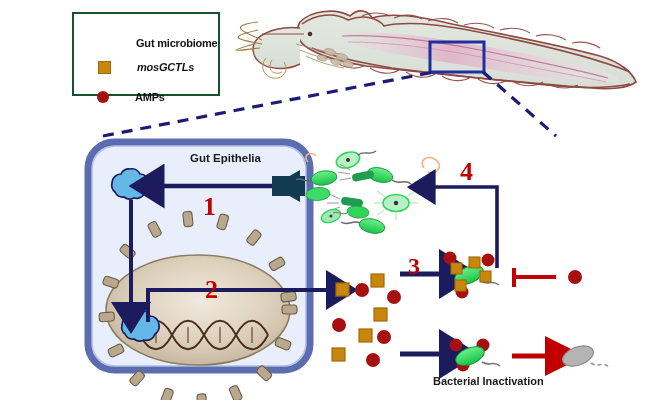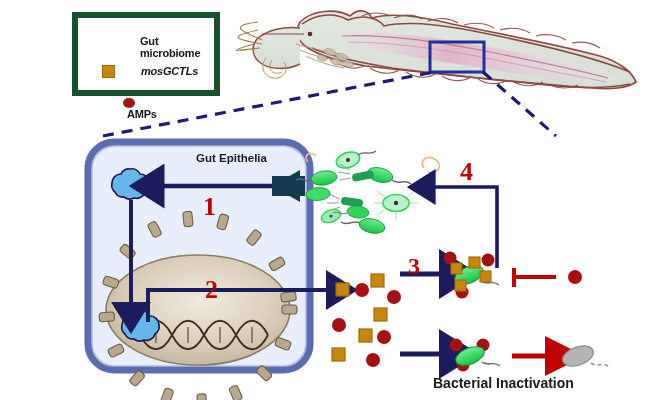--- a/index.html
+++ b/index.html
@@ -4,21 +4,21 @@
 <style>
   html,body{margin:0;padding:0;background:#ffffff;}
   body{width:650px;height:400px;overflow:hidden;
        font-family:"Liberation Sans","DejaVu Sans",sans-serif;}
   #stage{position:relative;width:650px;height:400px;background:#fff;}
   #stage > svg{position:absolute;left:0;top:0;}
   .lbl{position:absolute;font-weight:bold;color:#1a1a1a;white-space:nowrap;}
   .num{position:absolute;font-weight:bold;color:#c00000;
        font-family:"Liberation Serif","DejaVu Serif",serif;}
   .legend-box{position:absolute;left:72px;top:12px;width:148px;height:84px;
-              border:6px solid #14532d;background:#ffffff;box-sizing:border-box;}
+              border:2px solid #14532d;background:#ffffff;box-sizing:border-box;}
   .legend-row{position:absolute;display:flex;align-items:center;height:22px;}
   .legend-text{font-size:11px;font-weight:bold;color:#141414;letter-spacing:-0.2px;}
   .sq-icon{width:11px;height:11px;background:#c8860d;border:1px solid #a06b08;}
   .ci-icon{width:12px;height:12px;border-radius:50%;background:#a61010;}
 </style>
 </head>
 <body>
 
 <div id="stage">
 
@@ -358,29 +358,29 @@
   </svg>
 
   <div class="legend-box">
     <div class="legend-row" style="left:62px;top:18px;">
       <span class="legend-text">Gut microbiome</span>
     </div>
     <div class="legend-row" style="left:24px;top:42px;font-style:italic;">
       <span class="sq-icon"></span>
       <span class="legend-text" style="margin-left:26px;">mosGCTLs</span>
     </div>
-    <div class="legend-row" style="left:23px;top:80px;flex-direction:column;">
+    <div class="legend-row" style="left:23px;top:72px;">
       <span class="ci-icon"></span>
       <span class="legend-text" style="margin-left:26px;">AMPs</span>
     </div>
   </div>
 
-  <div class="lbl" style="left:196px;top:152px;font-size:11.5px;">Gut Epithelia</div>
-
-
-  <div class="lbl" style="left:433px;top:375px;font-size:14px;">Bacterial Inactivation</div>
+  <div class="lbl" style="left:190px;top:152px;font-size:11.5px;">Gut Epithelia</div>
+
+
+  <div class="lbl" style="left:433px;top:375px;font-size:11px;">Bacterial Inactivation</div>
 
   <div class="num" style="left:203px;top:192px;font-size:26px;">1</div>
   <div class="num" style="left:205px;top:275px;font-size:26px;">2</div>
   <div class="num" style="left:408px;top:253px;font-size:24px;">3</div>
   <div class="num" style="left:460px;top:157px;font-size:26px;">4</div>
 
 </div>
 
 </body></html>

